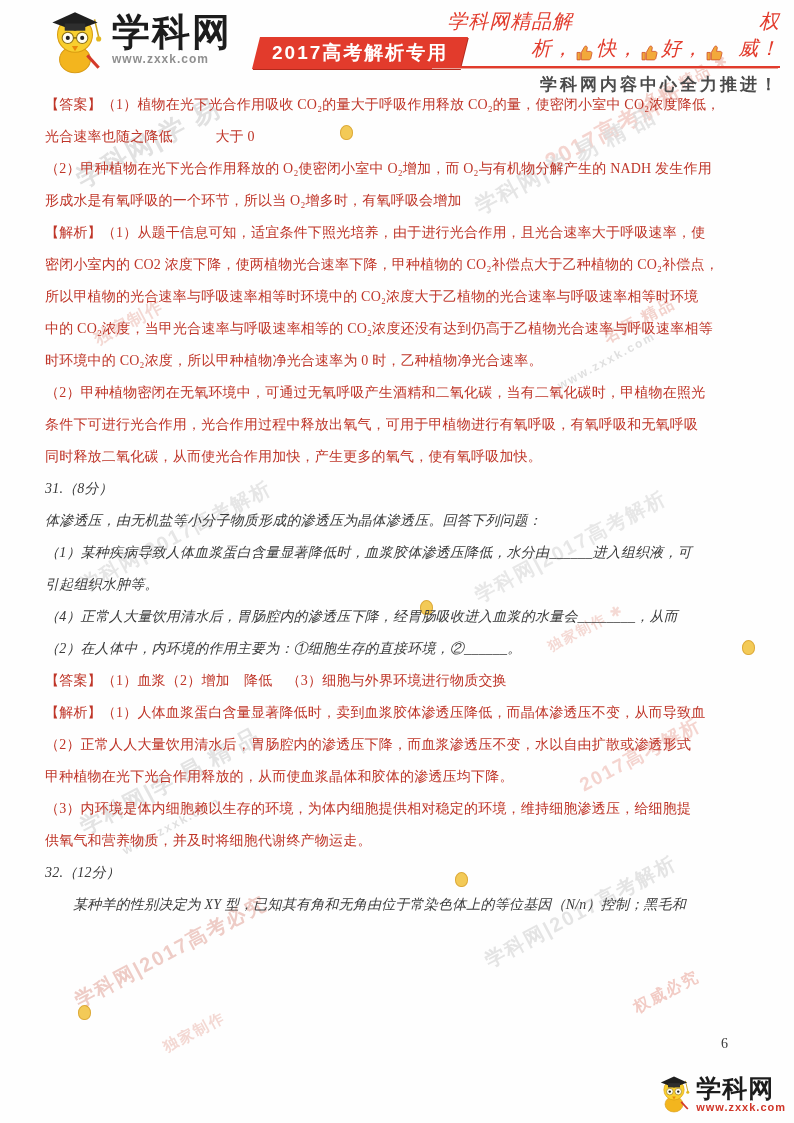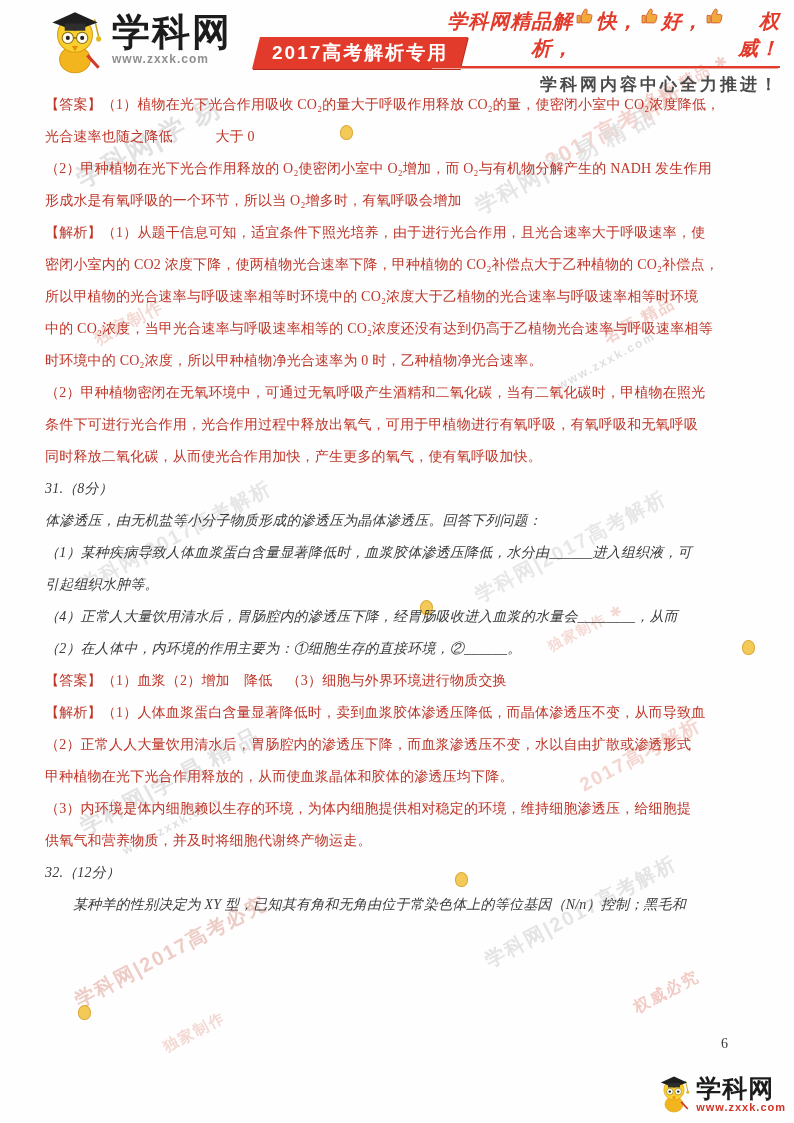--- a/index.html
+++ b/index.html
@@ -19,22 +19,22 @@
   .logo-block{position:absolute;left:44px;top:6px;display:flex;align-items:flex-start;}
   .mascot{display:block;}
   .brand-stack{margin-left:6px;padding-top:8px;}
   .brand-name{font-size:38px;font-weight:bold;color:var(--brand-black);line-height:36px;letter-spacing:2px;}
   .brand-url{font-size:12px;font-weight:bold;color:var(--url-gray);letter-spacing:1px;margin-top:2px;}
   .banner{position:absolute;left:256px;top:37px;background:var(--brand-red);
           transform:skewX(-14deg);padding:3px 16px;box-shadow:1px 1px 0 #b22a1d;}
   .banner span{display:inline-block;transform:skewX(14deg);color:#fff;font-size:19px;
                font-weight:bold;letter-spacing:2px;}
   .header-right{position:absolute;right:14px;top:8px;width:350px;text-align:right;}
-  .slogan{display:flex;justify-content:flex-end;align-items:flex-start;gap:2px;
-          color:var(--brand-red);font-size:20px;font-weight:bold;font-style:italic;
+  .slogan{display:flex;justify-content:flex-end;align-items:flex-end;gap:2px;
+          color:var(--brand-red);font-size:20px;font-weight:normal;font-style:italic;
           letter-spacing:1px;padding-bottom:4px;border-bottom:2px solid var(--brand-red);
           box-shadow:0 3px 0 -2px #e9a79d;}
   .thumb{flex:0 0 auto;margin:0 1px;}
   .sub-slogan{margin-top:5px;color:var(--footer-gray);font-size:17px;font-weight:bold;
               letter-spacing:3px;}
   
   .content{position:absolute;left:45px;top:89px;width:670px;
            font-family:"Liberation Serif","DejaVu Serif",serif;}
   .line{height:32px;line-height:32px;font-size:14px;letter-spacing:.2px;
         white-space:pre;overflow:hidden;}

